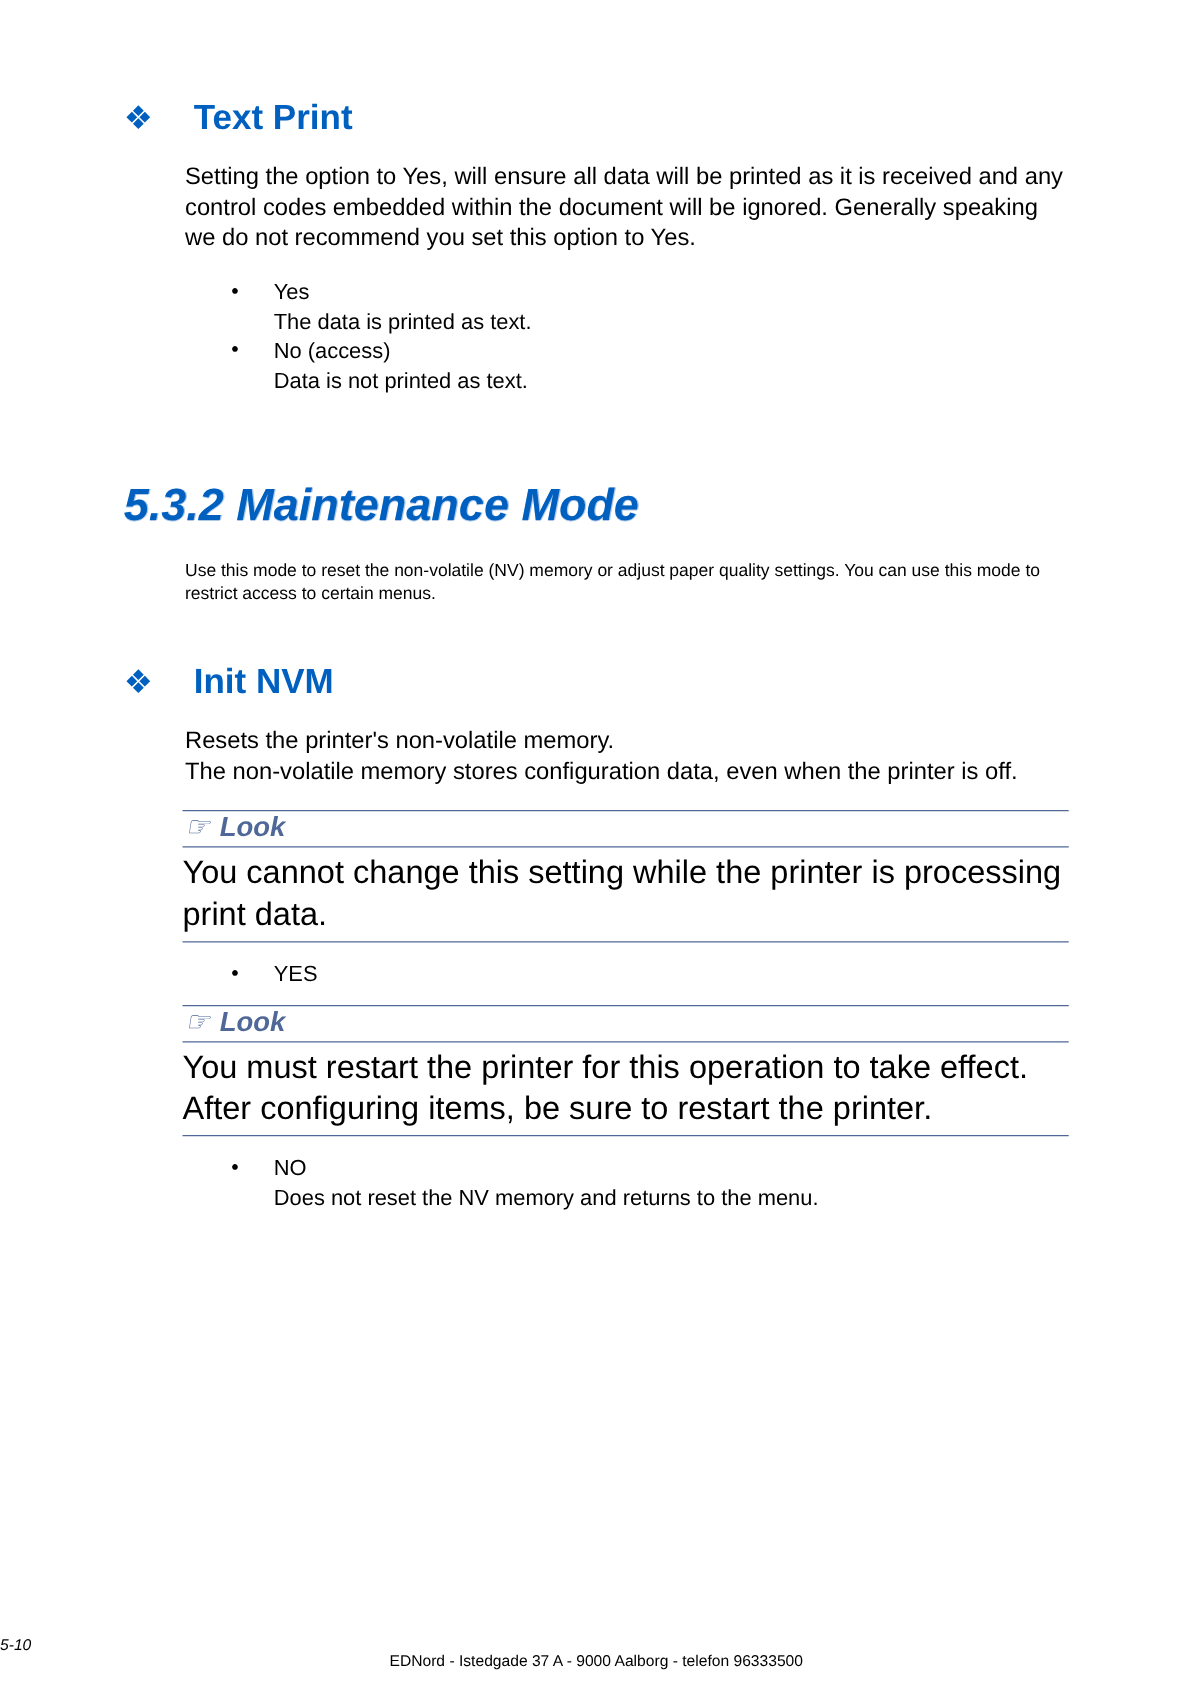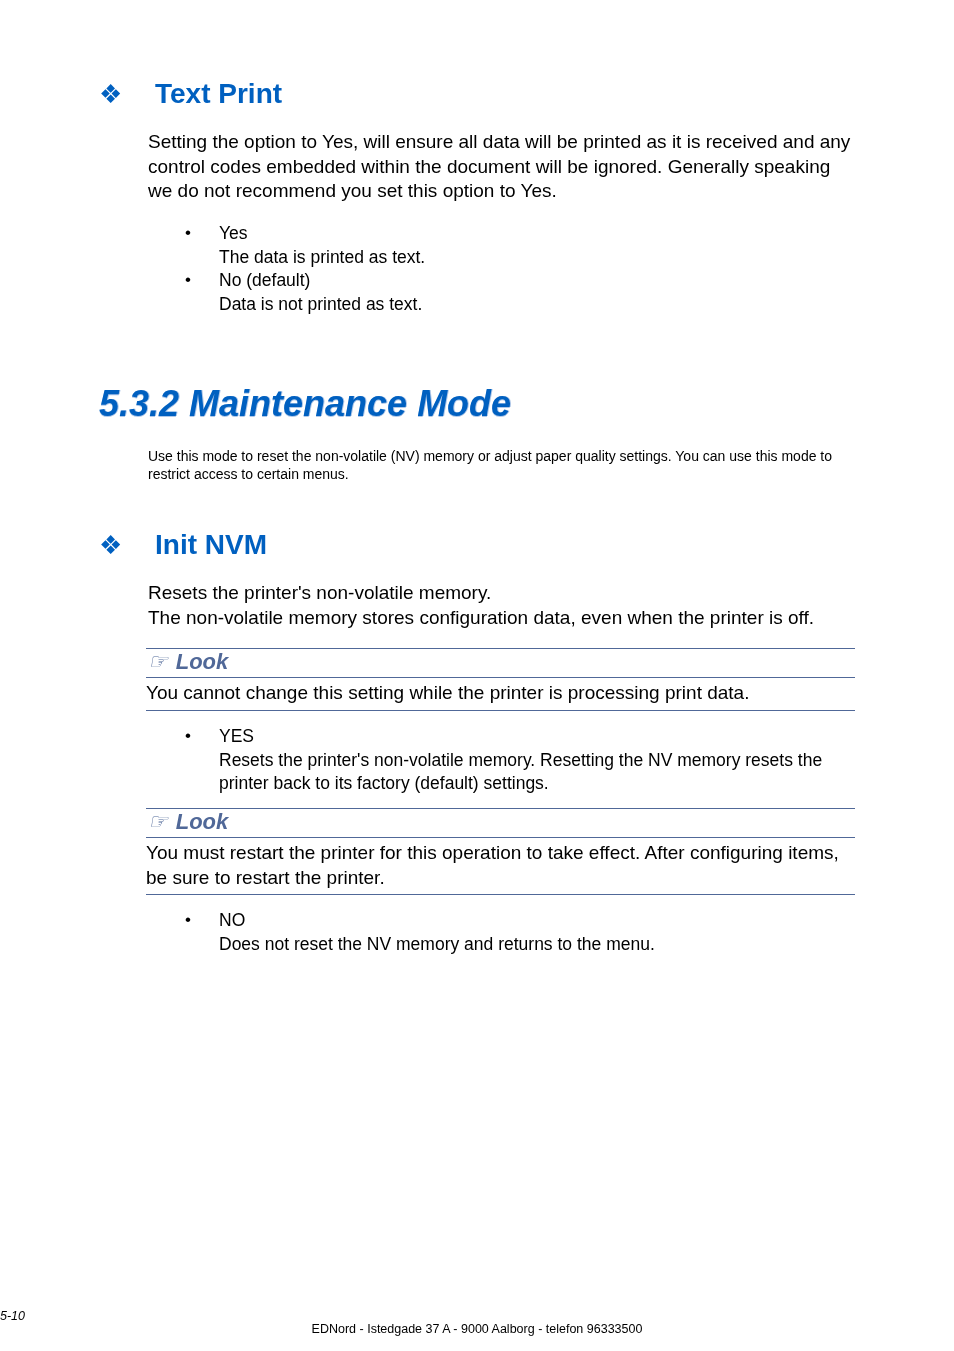--- a/index.html
+++ b/index.html
@@ -96,21 +96,21 @@
     font-size: 22px;
     font-weight: bold;
     font-style: italic;
   }
   .look-hr {
     border: none;
     border-top: 1.5px solid #506898;
     margin: 0;
   }
   .look-body {
-    font-size: 19px;
+    font-size: 26px;
     line-height: 1.3;
     padding: 3px 0 2px 0;
   }
   .look-block {
     margin-bottom: 14px;
   }
   .footer {
     position: absolute;
     bottom: 28px;
     left: 0;
@@ -144,21 +144,21 @@
   <p class="body-p">Setting the option to Yes, will ensure all data will be printed as it is received and any control codes embedded within the document will be ignored. Generally speaking we do not recommend you set this option to Yes.</p>
 
   <ul class="opts">
     <li>
       <span class="dot">•</span>
       <span>Yes</span>
       <span class="sub">The data is printed as text.</span>
     </li>
     <li>
       <span class="dot">•</span>
-      <span>No (default)</span>
+      <span>No (access)</span>
       <span class="sub">Data is not printed as text.</span>
     </li>
   </ul>
 
   <div class="spacer-md"></div>
 
   <div class="h2">5.3.2   Maintenance Mode</div>
 
   <p class="body-p2">Use this mode to reset the non-volatile (NV) memory or adjust paper quality settings. You can use this mode to restrict access to certain menus.</p>
 
@@ -180,21 +180,20 @@
       </div>
       <hr class="look-hr">
       <div class="look-body">You cannot change this setting while the printer is processing print data.</div>
     </div>
   </div>
 
   <ul class="opts" style="margin-bottom:12px;">
     <li>
       <span class="dot">•</span>
       <span>YES</span>
-      <span class="sub">Resets the printer's non-volatile memory. Resetting the NV memory resets the printer back to its factory (default) settings.</span>
     </li>
   </ul>
 
   <div class="look-block">
     <div class="look-row">
       <div class="look-head">
         <span class="look-icon">☞</span>
         <span class="look-label">Look</span>
       </div>
       <hr class="look-hr">

